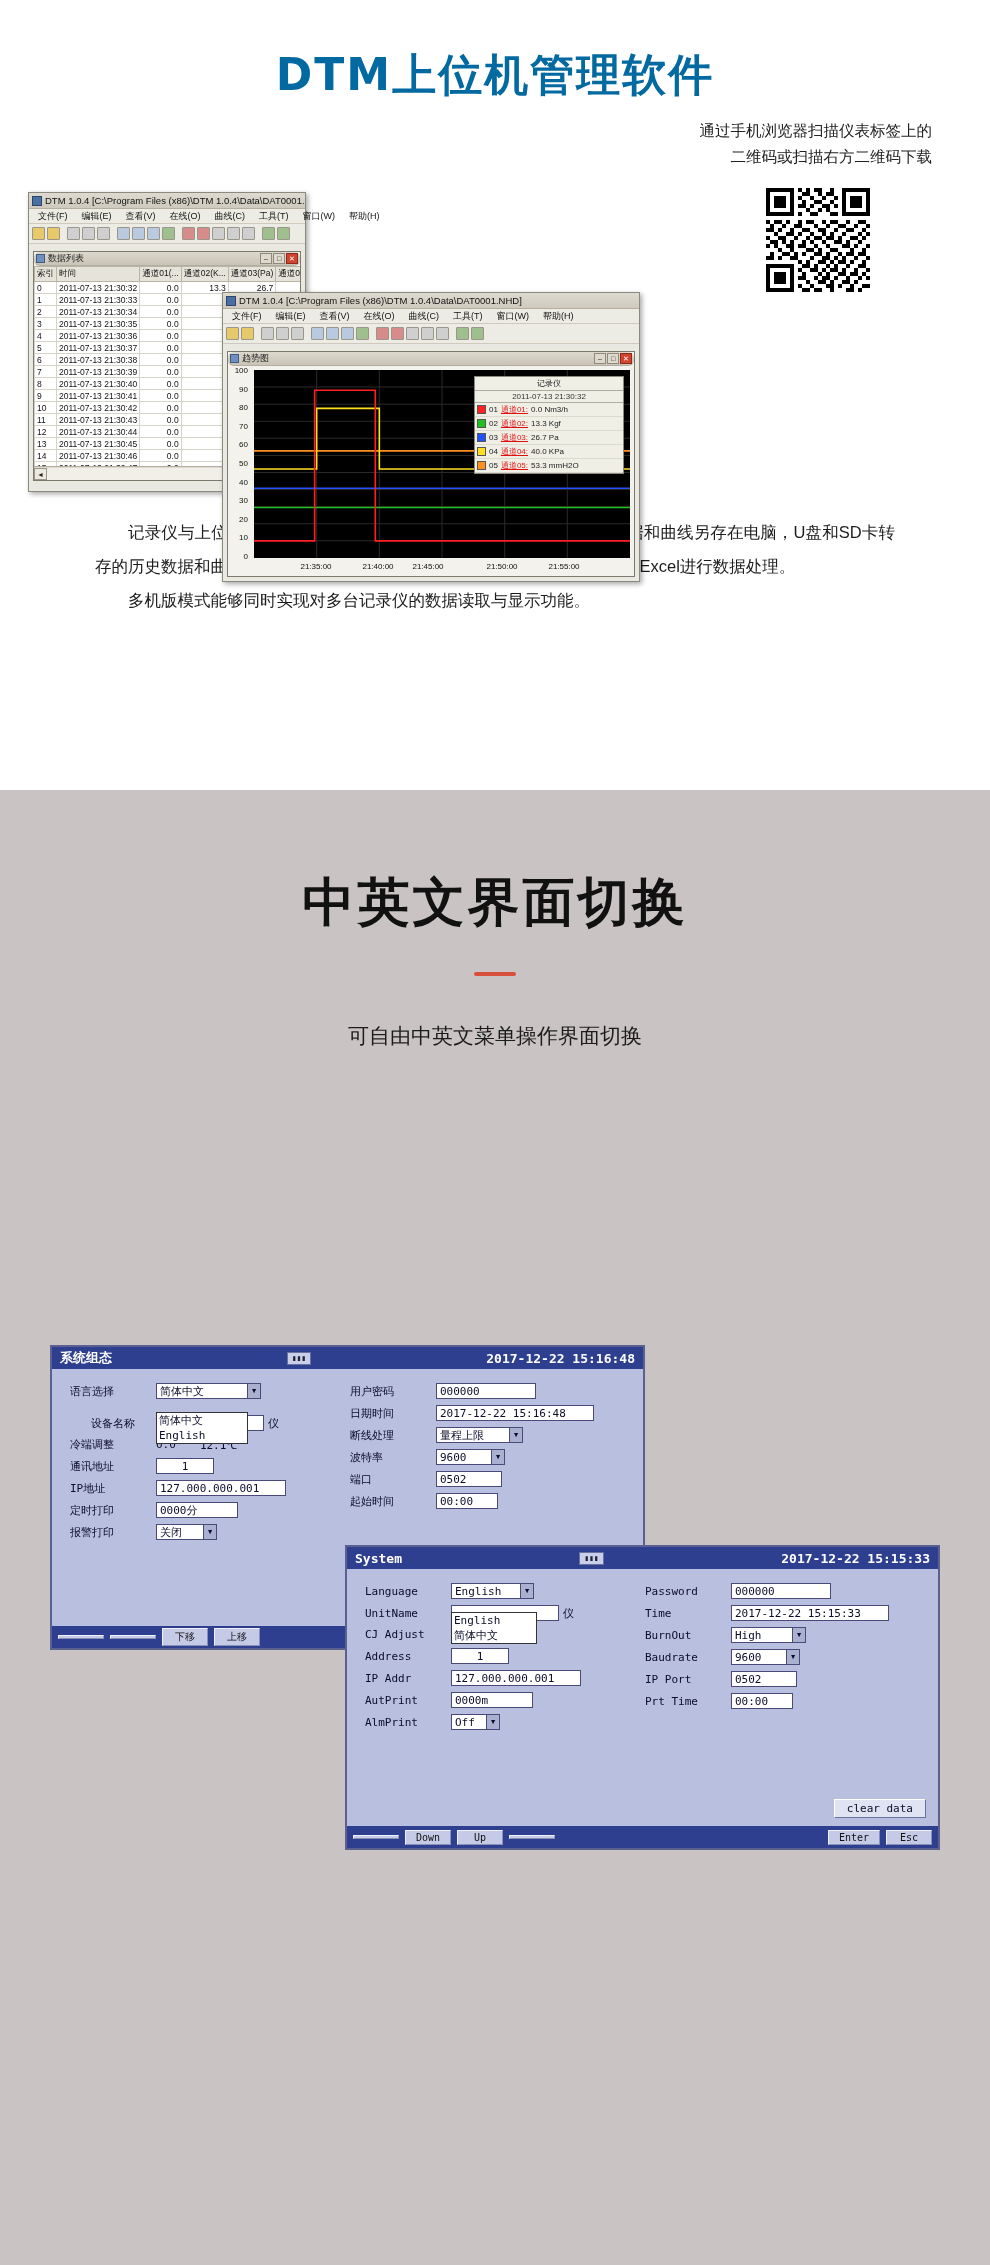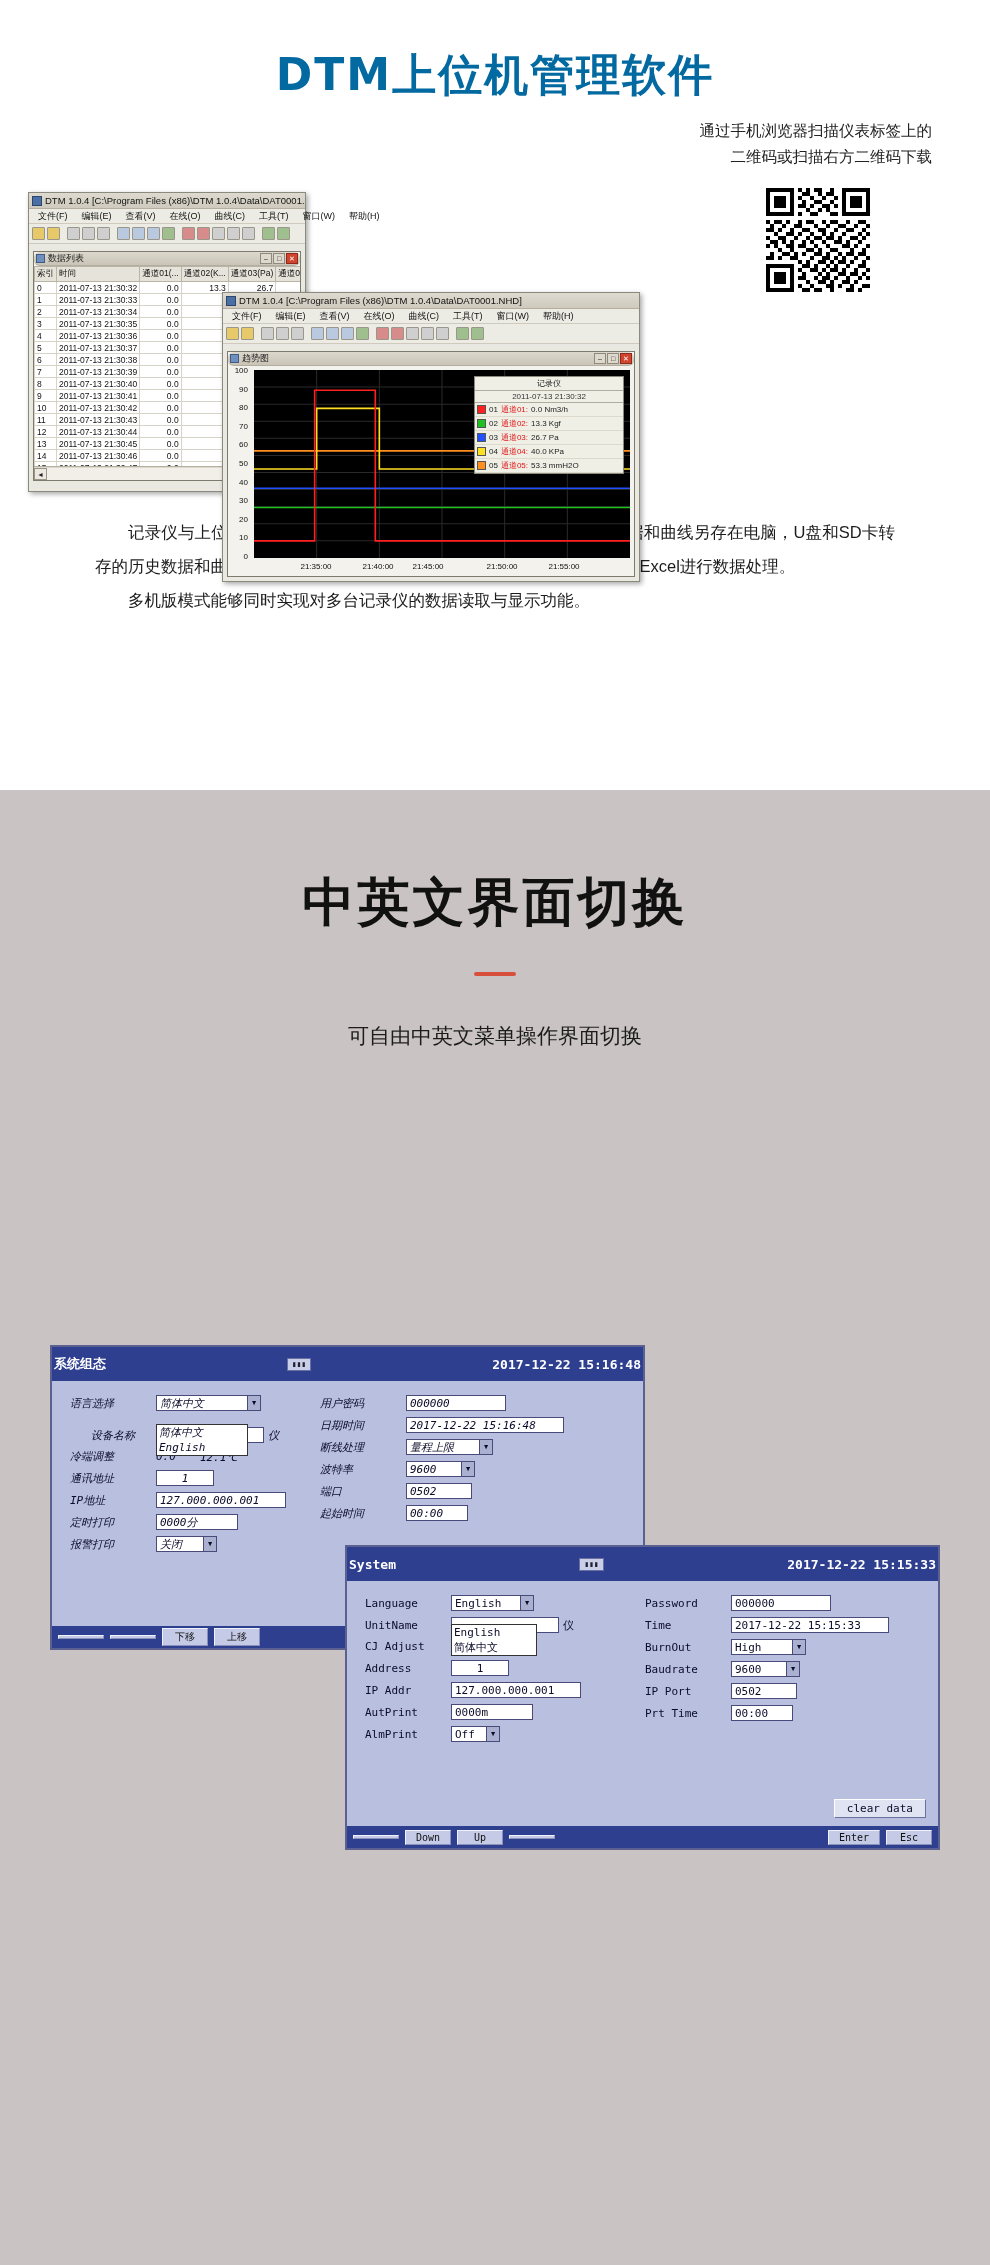--- a/index.html
+++ b/index.html
@@ -126,21 +126,21 @@
   .chart-area { background:#000; position:relative; }
   .legend {
     position:absolute; right:6px; top:6px;
     background:#efefe6; border:1px solid #8a8a7e;
     font-size:8px; width:150px;
   }
   .legend .lg-head { text-align:center; border-bottom:1px solid #b0ac9f; padding:1px 0; }
   .legend .lg-sub { text-align:center; border-bottom:1px solid #b0ac9f; padding:1px 0; color:#333; }
   .legend .lg-row { display:flex; align-items:center; gap:3px; padding:1px 2px; border-bottom:1px solid #ddd9cd;}
   .legend .sw { width:9px;height:9px;border:1px solid #555; flex:0 0 auto;}
-  .legend .lg-row .nm { color:#d11; }
+  .legend .lg-row .nm { color:#d11;text-decoration:underline; }
 
   .axis-y { position:absolute; left:0; top:0; width:22px; height:100%; }
   .axis-y div { position:absolute; right:2px; font-size:8px; color:#111; transform:translateY(-50%); }
   .axis-x { position:absolute; left:0; bottom:0; width:100%; height:14px; }
   .axis-x div { position:absolute; font-size:8px; color:#111; transform:translateX(-50%); }
 
   
   .para {
     width: 800px; margin: 26px auto 0 auto;
     font-size:16.5px; line-height:34px; color:#1c1c1c; text-align:justify;
@@ -160,23 +160,23 @@
   
   .dev {
     position:absolute;
     background:#b9bfdf;
     border:2px solid #5a6090;
     font-family:"DejaVu Sans Mono","Liberation Mono",monospace;
     font-size:11px;
     color:#0b0b2a;
   }
   .dev-head {
-    height:34px; background:#2f3f8f; color:#fff;
+    height:22px; background:#2f3f8f; color:#fff;
     display:flex; align-items:center; justify-content:space-between;
-    padding:0 2px; font-size:13px; font-weight:bold;
+    padding:0 8px; font-size:13px; font-weight:bold;
   }
   .dev-head .mid { background:#c9cfe8; color:#223; font-size:8px; padding:1px 4px; border:1px solid #6a70a0;}
   .frow { display:flex; align-items:center; margin-bottom:6px; }
   .flabel { width:86px; }
   .fbox {
     background:#ffffff; border:1px solid #4a4a7a; padding:0 3px; height:16px; line-height:15px;
     display:inline-block; overflow:hidden; white-space:nowrap;
   }
   .caret {
     width:13px;height:16px;background:#aab0d0;border:1px solid #4a4a7a;border-left:none;
@@ -748,21 +748,21 @@
     <div class="divider"></div>
     <div class="sub">可自由中英文菜单操作界面切换</div>
 
     <div class="dev" style="left:50px; top:555px; width:595px; height:305px;">
       <div class="dev-head">
         <span>系统组态</span>
         <span class="mid">▮▮▮</span>
         <span>2017-12-22 15:16:48</span>
       </div>
 
-      <div style="position:relative; padding:14px 0 0 18px; display:flex; font-style:italic;">
+      <div style="position:relative; padding:14px 0 0 18px; display:flex; gap:30px;">
 
         <div style="width:250px;">
           <div class="frow">
             <span class="flabel">语言选择</span>
             <span class="fbox" style="width:92px">简体中文</span>
             <span class="caret">▼</span>
           </div>
           <div class="frow" style="margin-top:16px;text-align:center;">
             <span class="flabel">设备名称</span>
             <span class="fbox" style="width:108px"></span>

